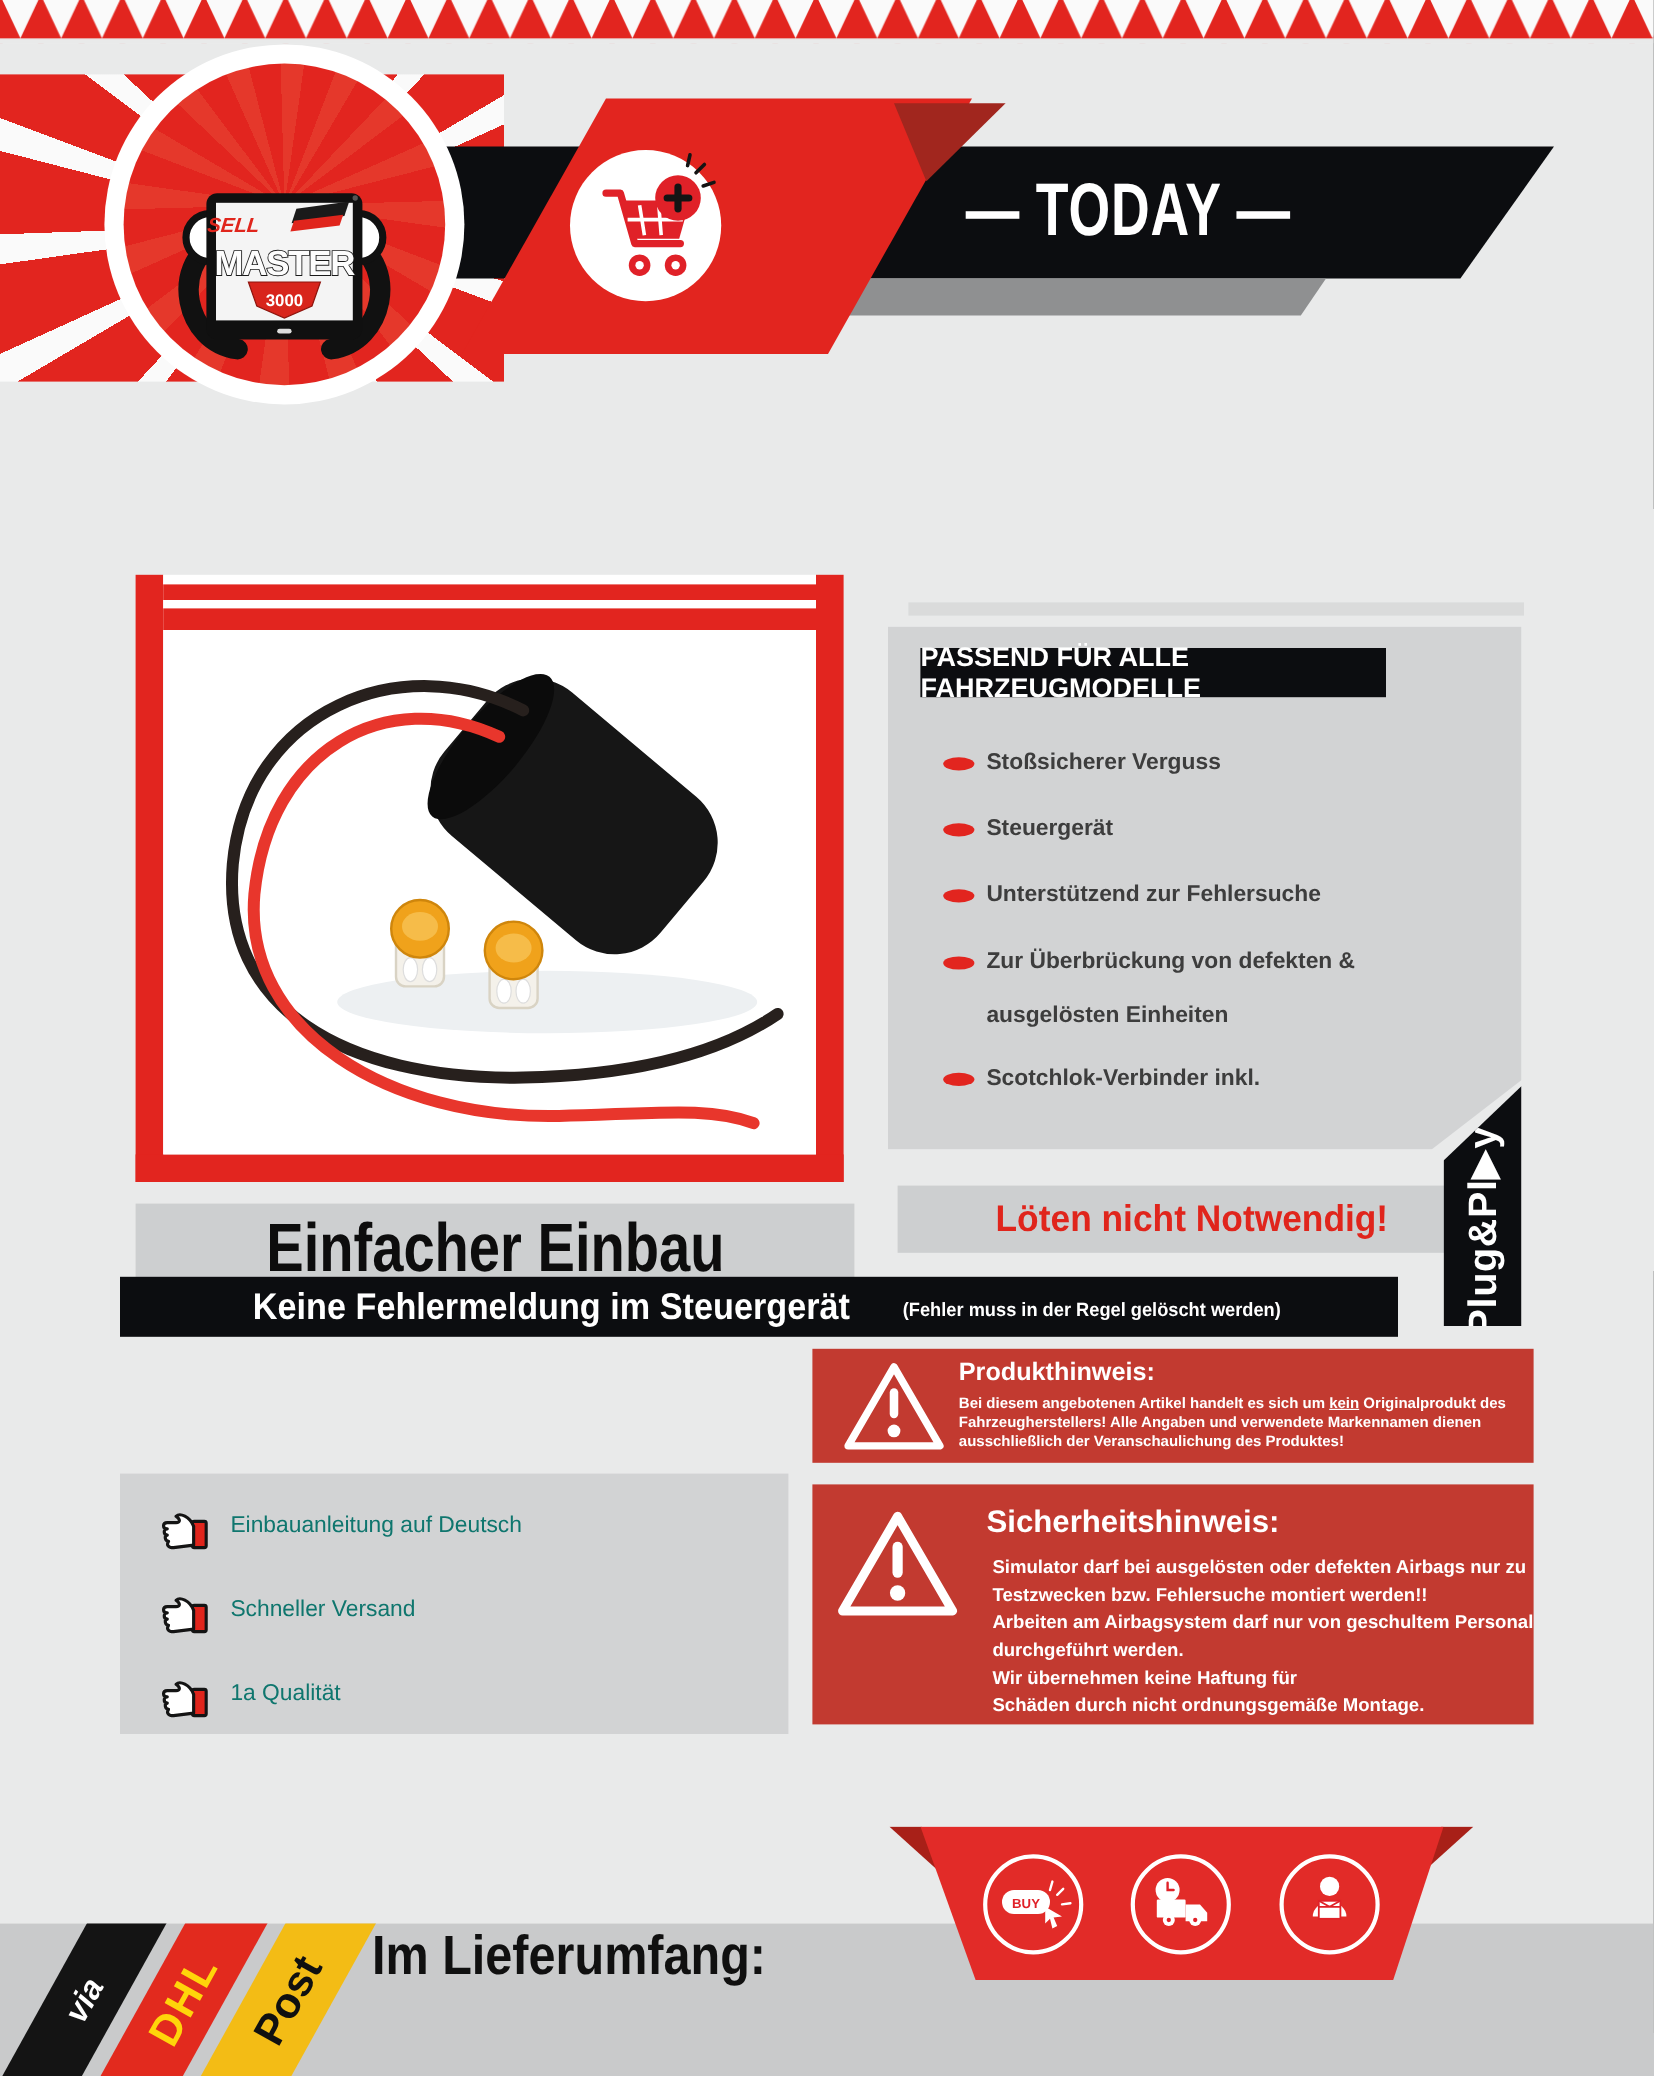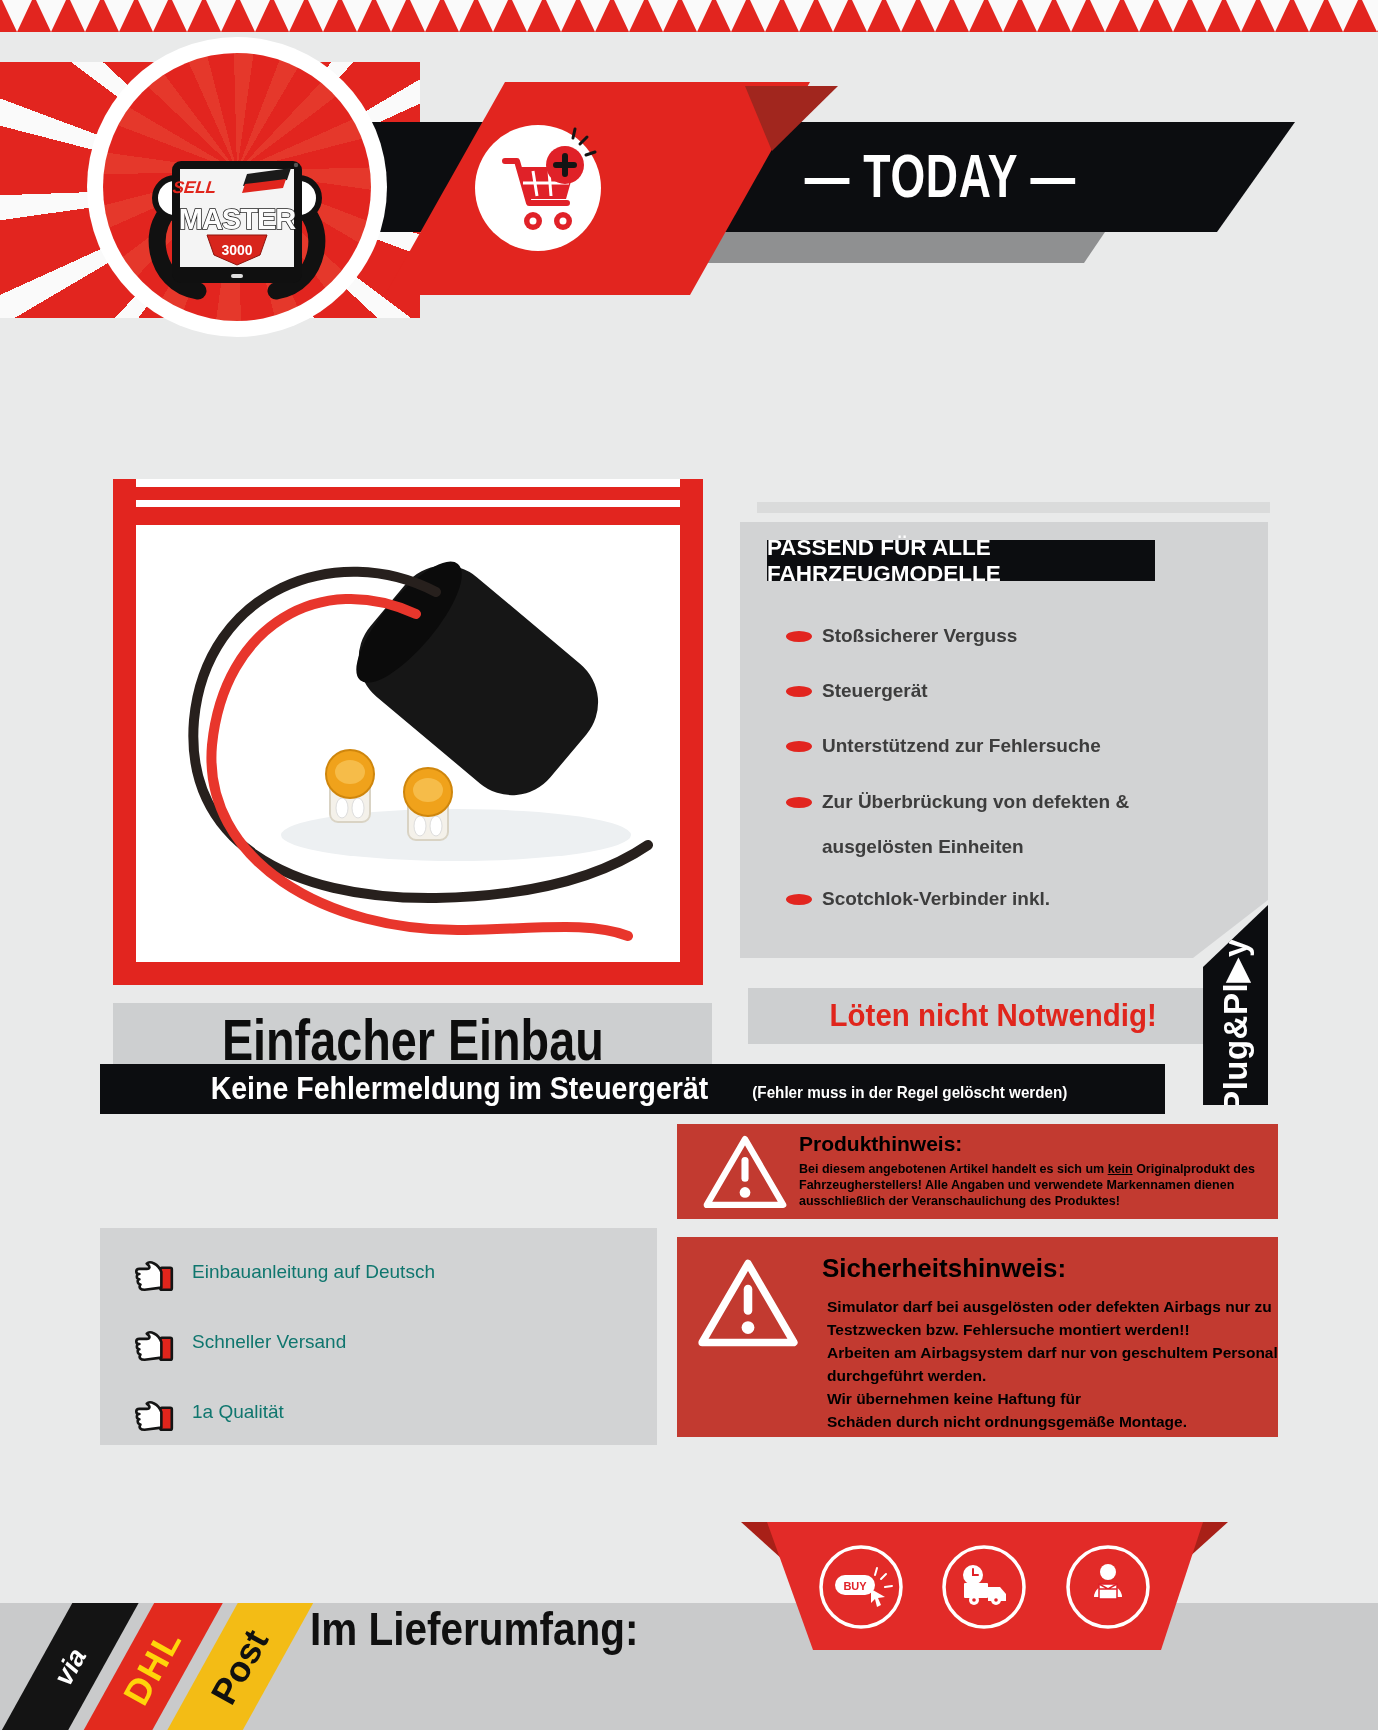--- a/index.html
+++ b/index.html
@@ -60,21 +60,21 @@
   #noerror-note{font-size:16px;font-weight:700;margin-top:7px;transform:scaleX(.95);display:inline-block;}
 
   
   #plug-tab{left:1195px;top:905px;width:73px;height:200px;background:#0c0d10;
     clip-path:polygon(11% 62px,100% 0,100% 100%,11% 100%);
     display:flex;align-items:center;justify-content:center;}
   #plug-tab span{transform:rotate(-90deg);white-space:nowrap;color:#fff;font-size:33px;font-weight:700;
     letter-spacing:.5px;margin-left:8px;margin-top:40px;}
 
   
-  .hintbox{background:#c23a30;color:#000000;}
+  .hintbox{background:#c23a30;color:#ffffff;}
   #prod-box{left:677px;top:1124px;width:601px;height:95px;}
   #prod-tri{left:22px;top:8px;width:92px;height:80px;}
   #prod-head{left:122px;top:8px;font-size:21px;font-weight:700;}
   #prod-body{left:122px;top:37px;width:462px;font-size:12.5px;font-weight:600;line-height:16px;}
   #prod-body .ul{text-decoration:underline;}
   #safe-box{left:677px;top:1237px;width:601px;height:200px;}
   #safe-tri{left:16px;top:18px;width:110px;height:96px;}
   #safe-head{left:145px;top:16px;font-size:26px;font-weight:700;}
   .safe-line{position:absolute;left:150px;font-size:15.5px;font-weight:700;line-height:23px;}
 

